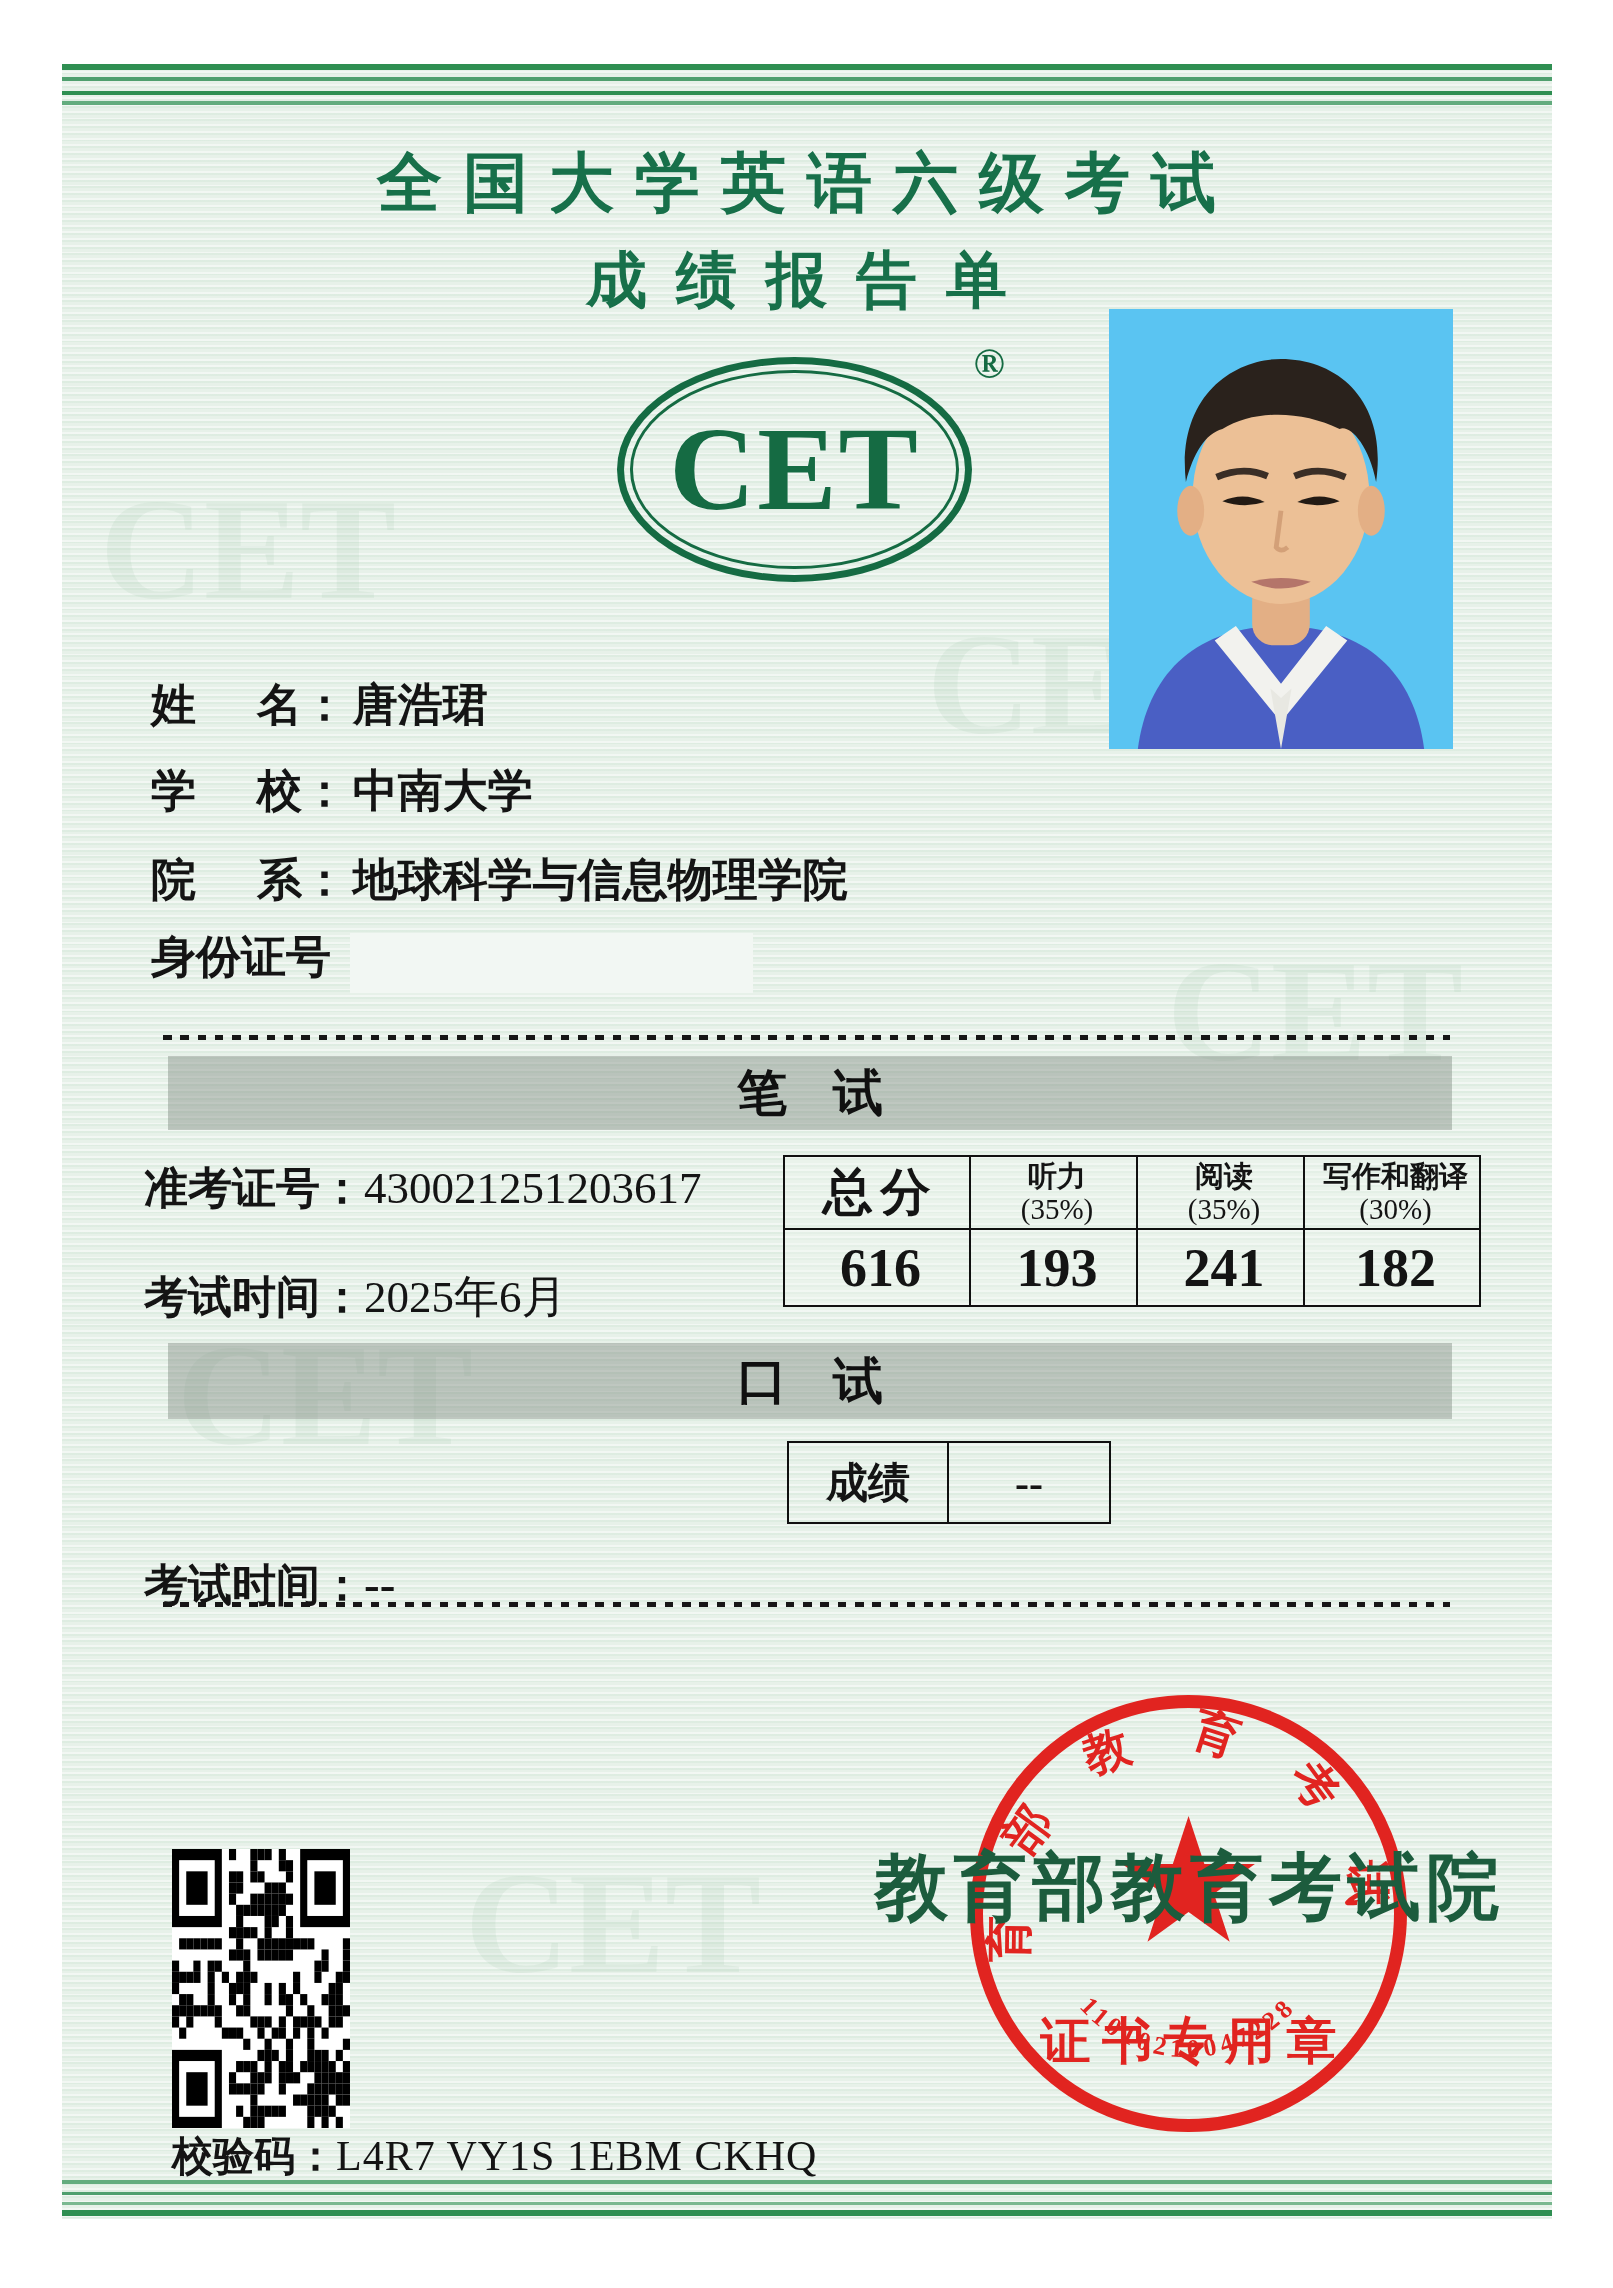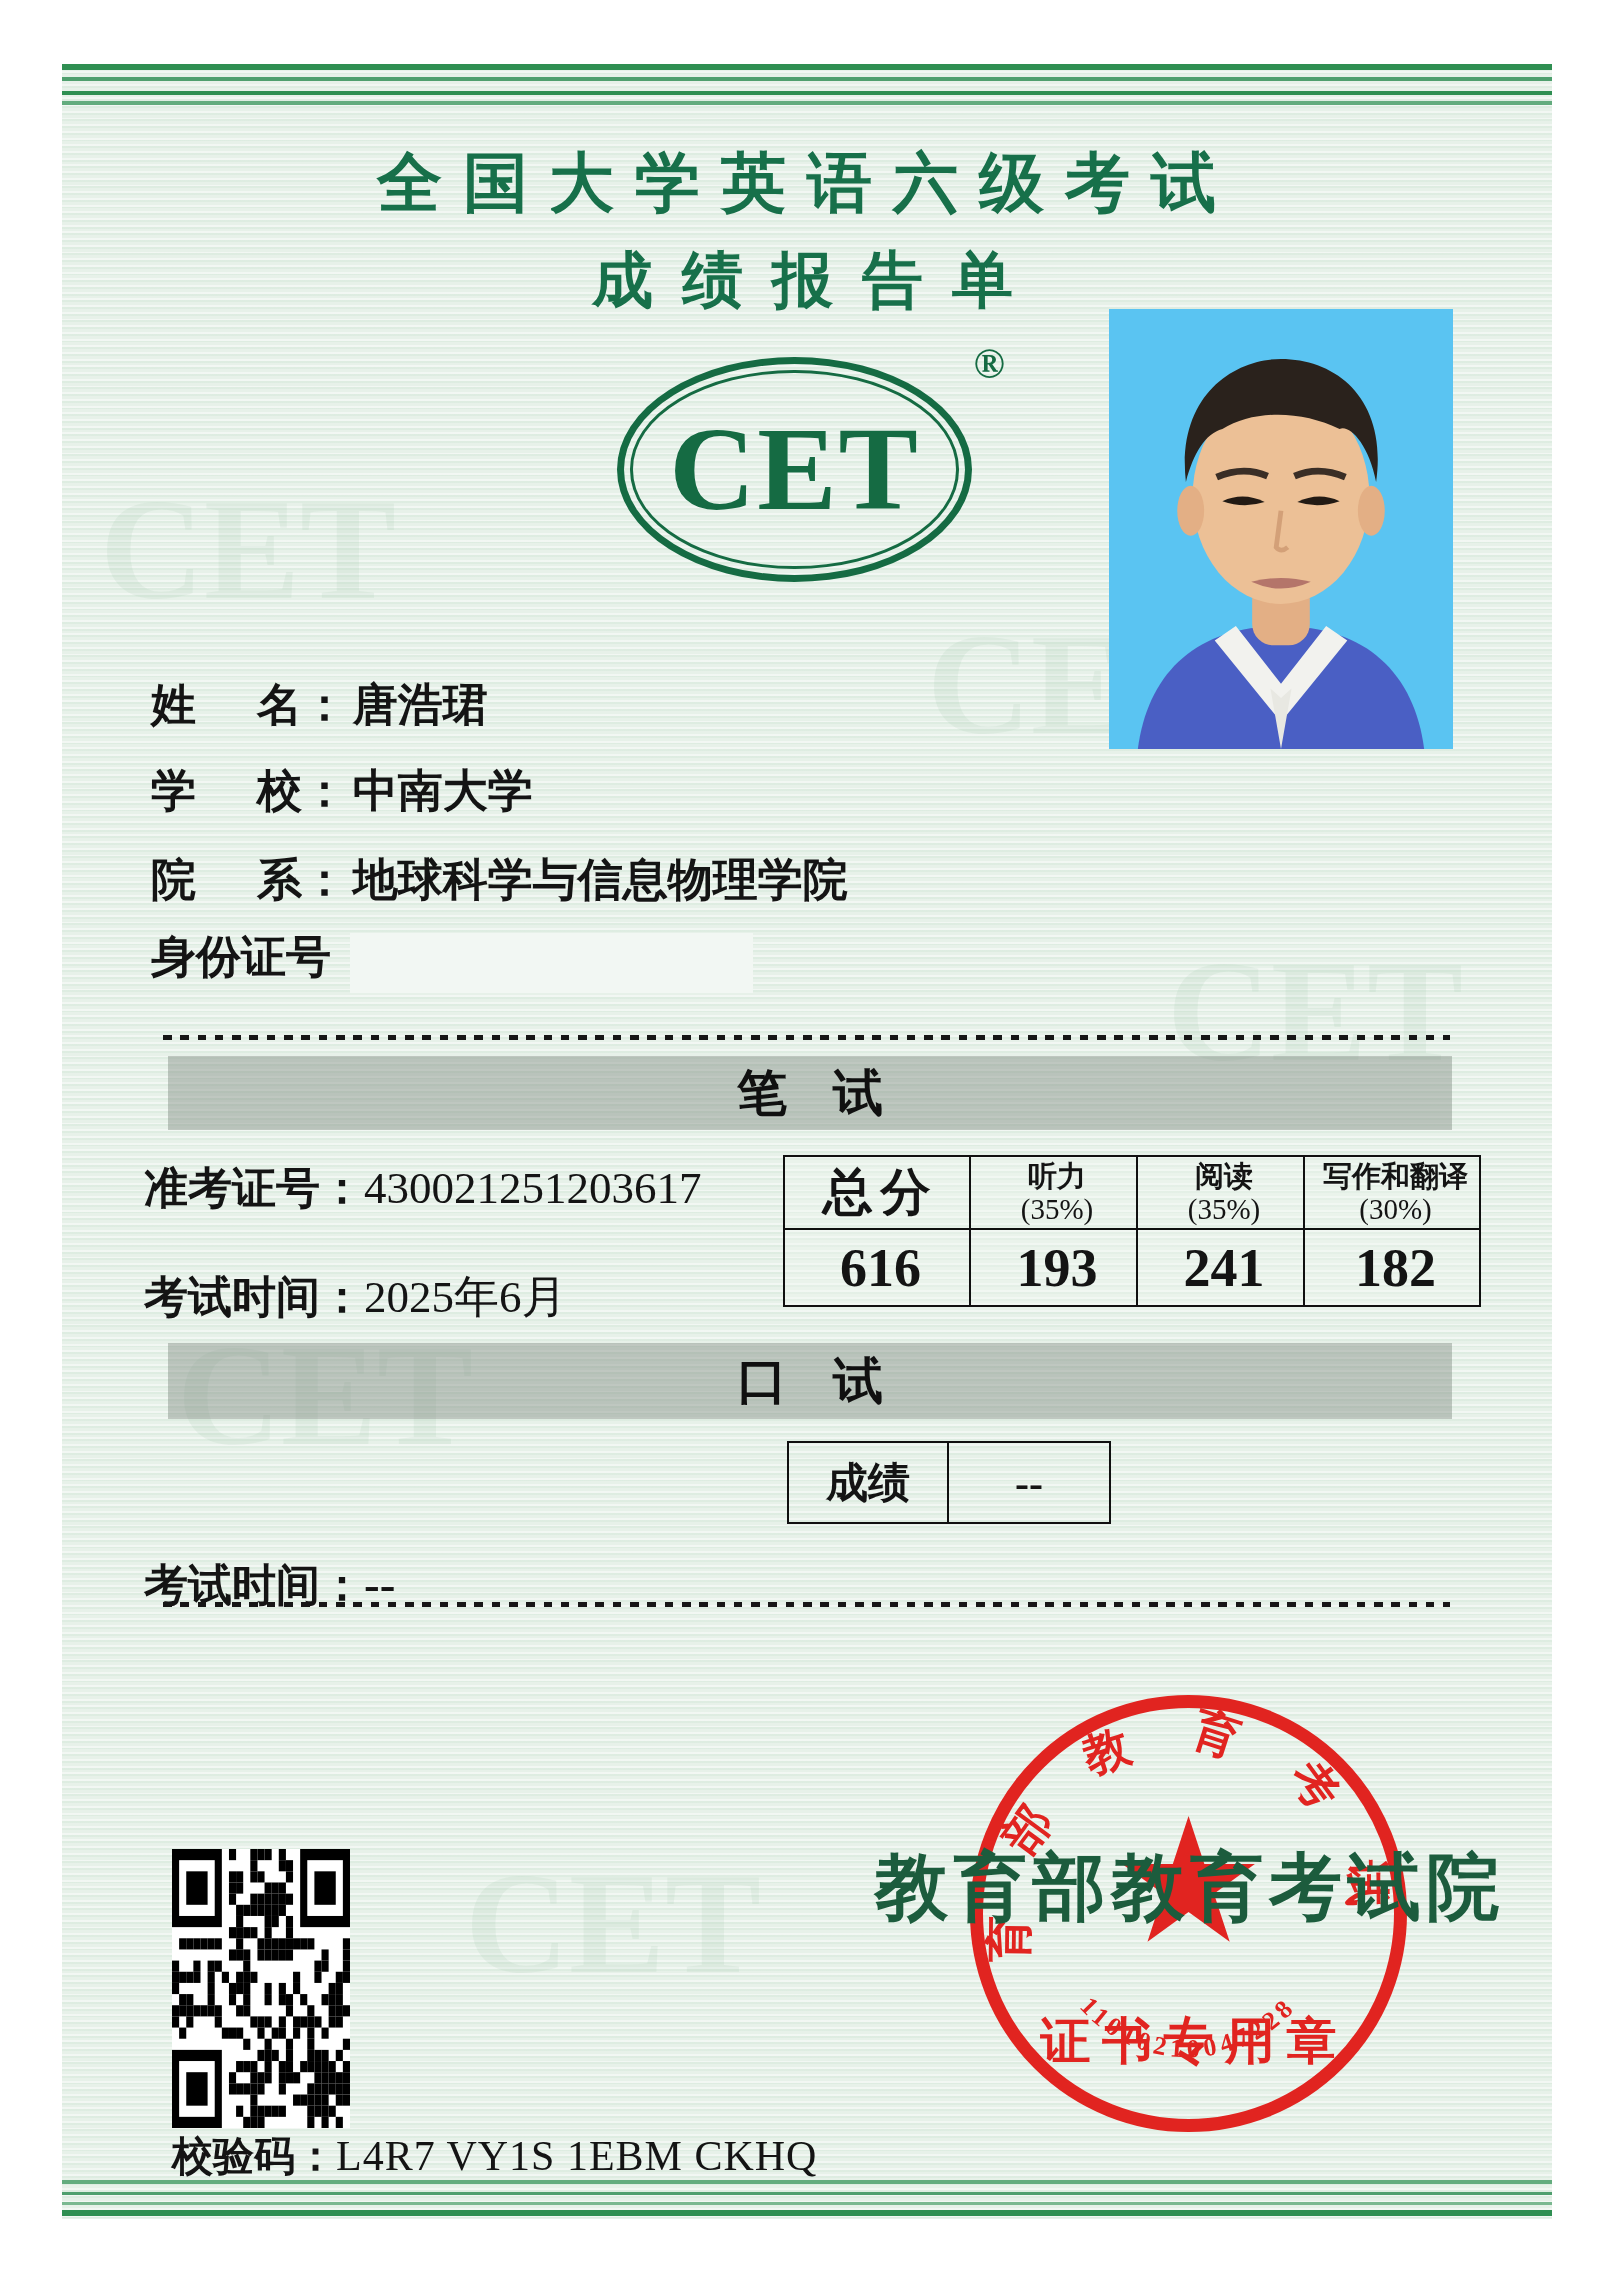--- a/index.html
+++ b/index.html
@@ -9,21 +9,21 @@
         background:
           repeating-linear-gradient(180deg, rgba(255,255,255,.45) 0 1.9px, rgba(205,228,211,.35) 1.9px 3.8px, rgba(233,243,236,0) 3.8px 6.7px),
           #e7f1e9;}
   .hline{position:absolute;left:0;width:100%;}
   .ghost{position:absolute;color:#9cc3a8;opacity:.14;font-weight:bold;
          font-family:"Liberation Serif",serif;pointer-events:none;}
 
   
   .title1{position:absolute;top:75px;left:0;width:100%;text-align:center;
           font-size:65px;font-weight:bold;letter-spacing:21px;color:#17704a;}
-  .title2{position:absolute;top:176px;left:10px;width:100%;text-align:center;
+  .title2{position:absolute;top:176px;left:4px;width:100%;text-align:center;
           font-size:61px;font-weight:bold;letter-spacing:29px;color:#17704a;}
 
   
   .logo{position:absolute;left:555px;top:293px;width:355px;height:225px;}
   .logo .oval-outer{position:absolute;inset:0;border:7.7px solid #156b43;border-radius:50%;}
   .logo .oval-inner{position:absolute;inset:13.4px;border:3.8px solid #156b43;border-radius:50%;}
   .logo .cet{position:absolute;inset:0;display:flex;align-items:center;justify-content:center;
              font-size:119px;font-weight:bold;color:#156b43;letter-spacing:1.9px;
              text-shadow:0 0 1px #ffffff;}
   .logo .reg{position:absolute;right:-33px;top:-17.3px;font-size:42px;color:#156b43;font-weight:bold;}

